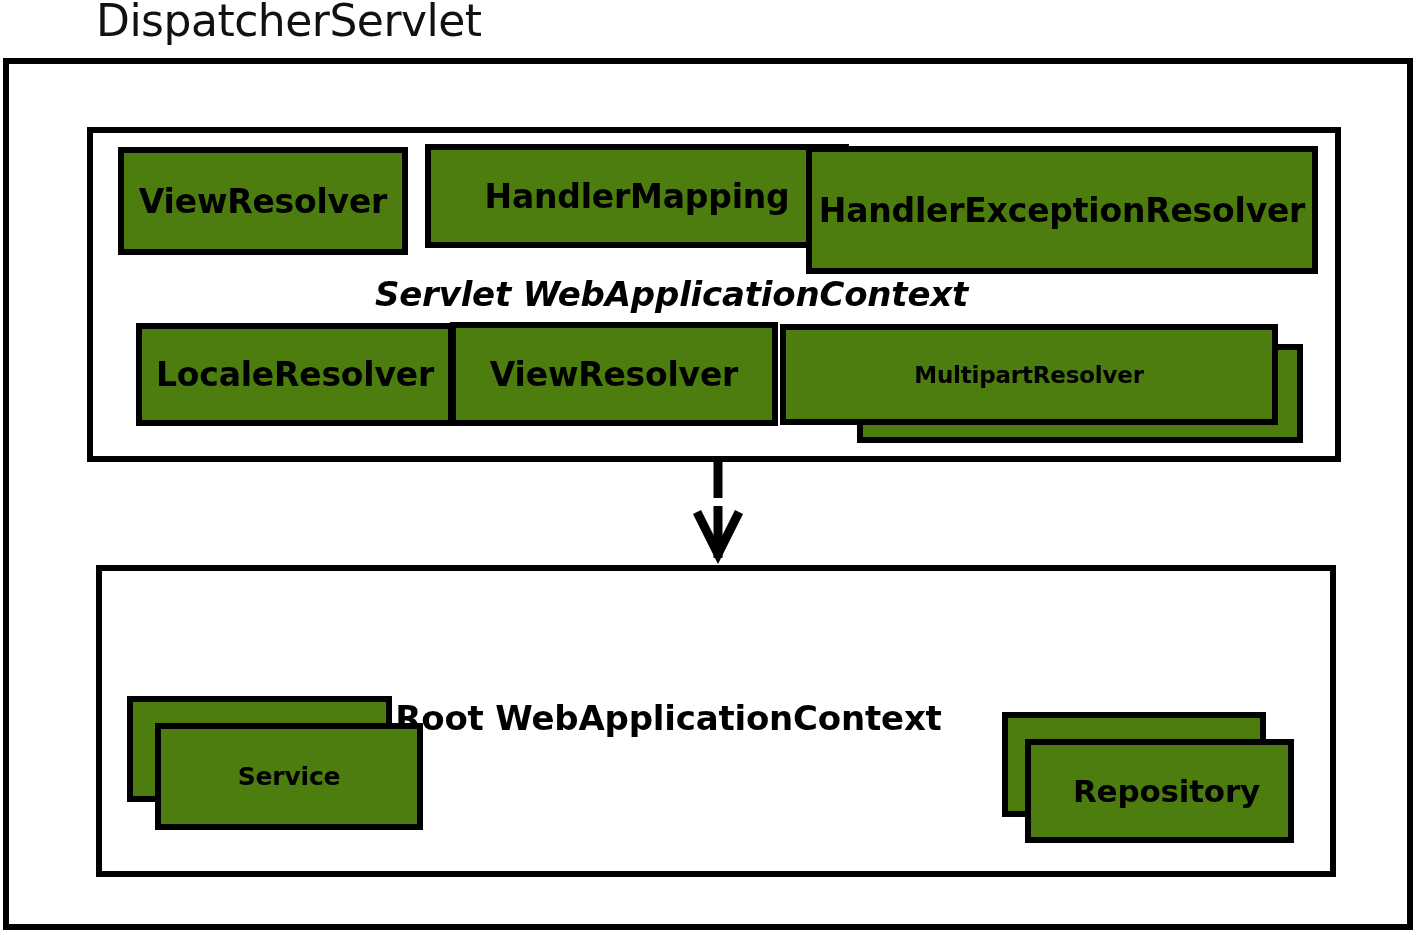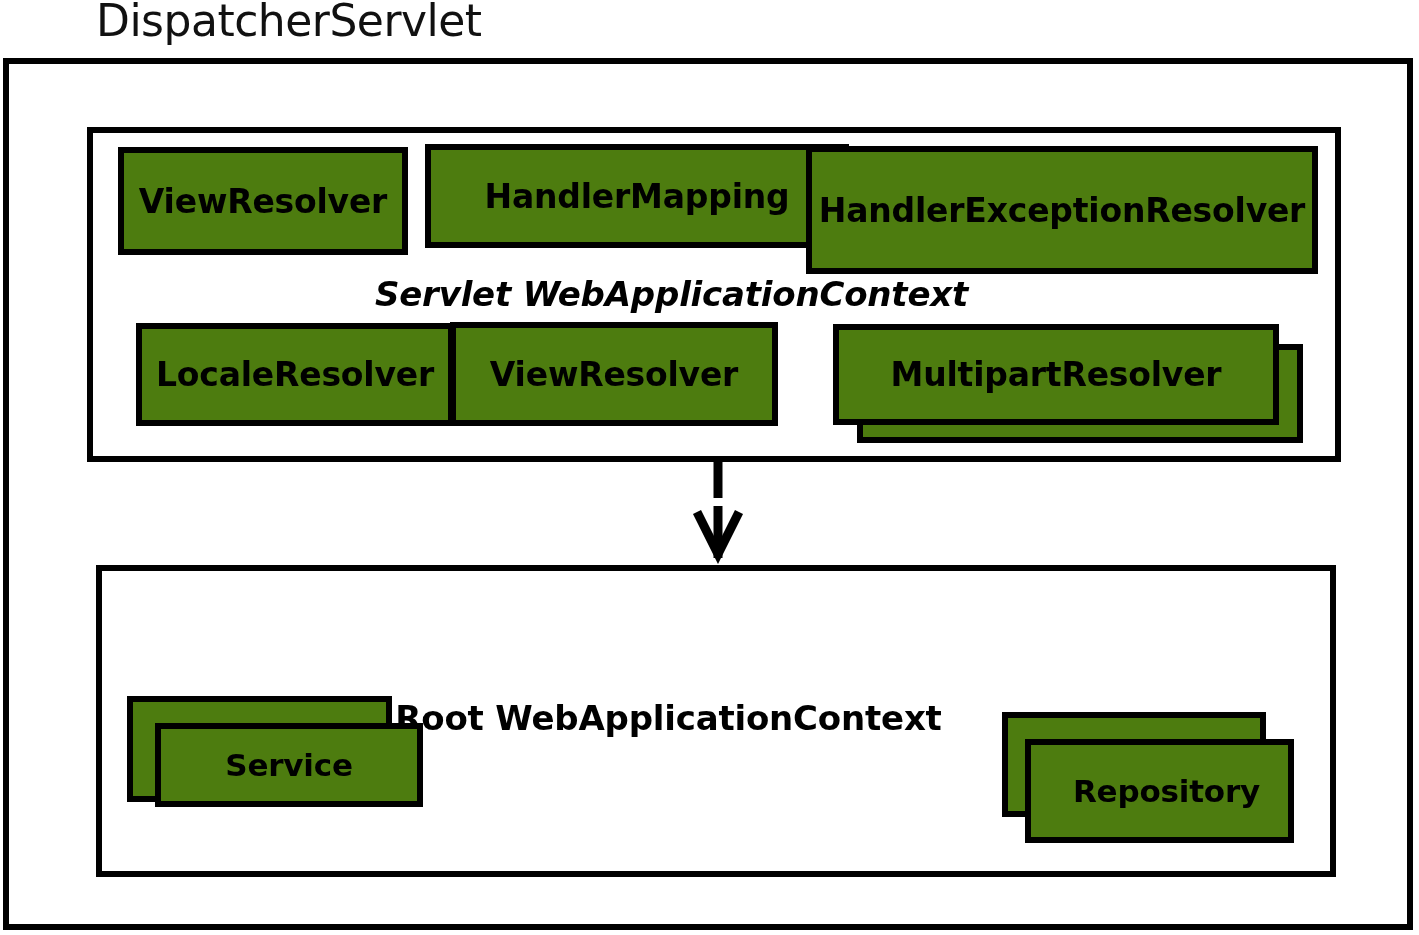--- a/index.html
+++ b/index.html
@@ -78,25 +78,25 @@
 
   .box-view-resolver      { left: 118px;  top: 147px; width: 290px; height: 108px; font-size: 33px; }
   .box-handler-mapping    { left: 425px;  top: 144px; width: 424px; height: 104px; font-size: 33px; }
   .box-handler-exception  { left: 806px;  top: 146px; width: 512px; height: 128px; font-size: 33px; }
 
   .box-locale-resolver    { left: 122px;  top: 323px; width: 318px; height: 103px; font-size: 33px; margin-left: 14px; }
   .box-theme-resolver     { left: 450px;  top: 322px; width: 328px; height: 104px; font-size: 33px; }
 
   
   .box-multipart-back     { left: 857px;  top: 344px; width: 446px; height: 99px; }
-  .box-multipart-front    { left: 833px;  top: 324px; width: 446px; height: 101px; font-size: 33px; }
+  .box-multipart-front    { left: 780px;  top: 324px; width: 498px; height: 101px; font-size: 23px; }
 
   
   .box-service-back       { left: 127px;  top: 696px; width: 265px; height: 106px; }
-  .box-service-front      { left: 155px;  top: 723px; width: 268px; height: 84px; font-size: 31px; }
+  .box-service-front      { left: 155px;  top: 723px; width: 268px; height: 107px; font-size: 25px; }
 
   
   .box-repository-back    { left: 1002px; top: 712px; width: 264px; height: 105px; }
   .box-repository-front   { left: 1025px; top: 739px; width: 269px; height: 104px; font-size: 31px; padding-left: 14px; }
 
   
   .ctx-label {
     position: absolute;
     font-weight: 700;
     white-space: nowrap;

